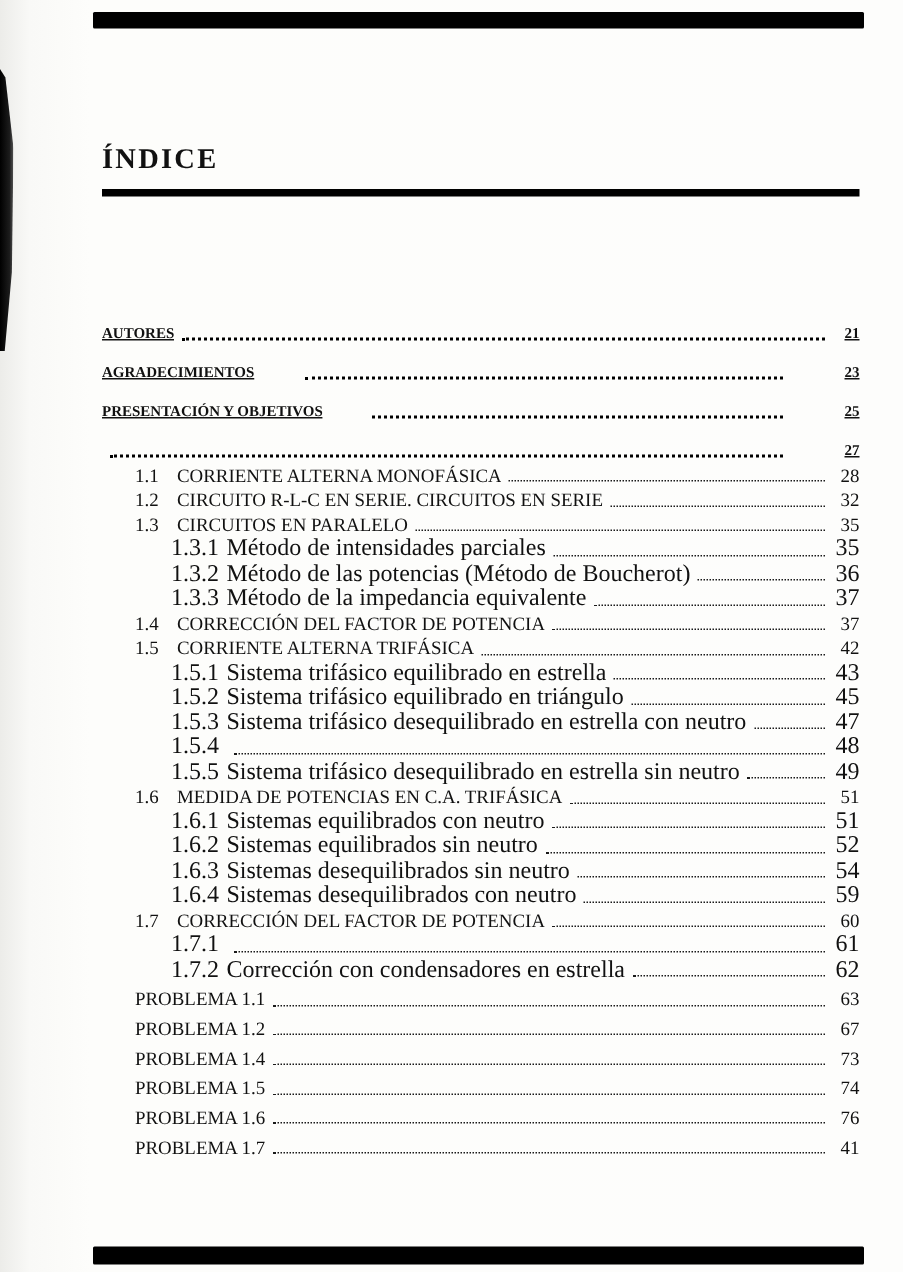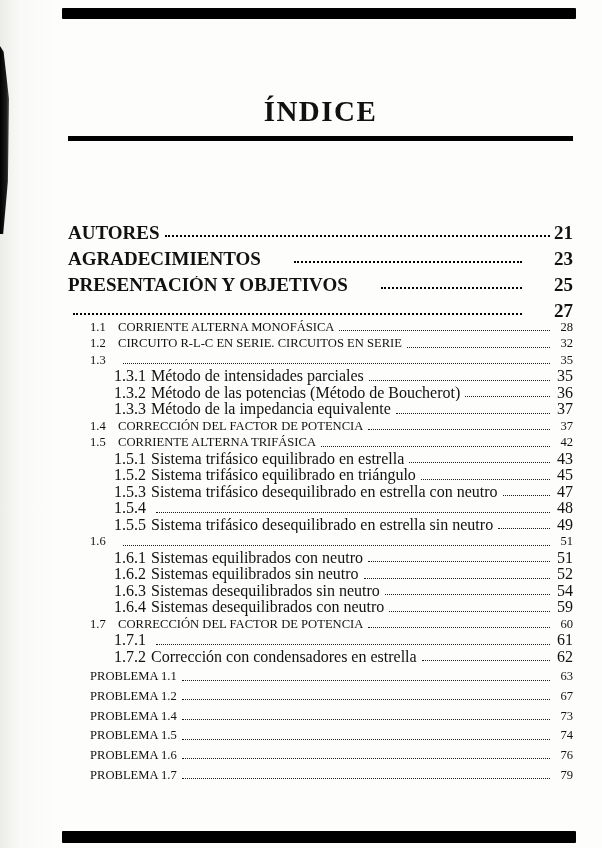--- a/index.html
+++ b/index.html
@@ -18,35 +18,35 @@
   .bar { position:absolute; left:62px; width:514px; background:#000; border-radius:1px; }
   .bar.top { top:8px; height:11px; }
   .bar.bottom { top:831px; height:12px; }
   .spine {
     position:absolute; left:0; top:46px; width:9px; height:188px;
     background:linear-gradient(90deg,#000,#1c1c1c 70%,#555);
     clip-path:polygon(0 0, 40% 3%, 100% 28%, 88% 72%, 35% 100%, 0 100%);
   }
   .content { position:absolute; left:68px; right:29px; top:0; }
   h1.title {
-    margin-top:97px; text-align:center;
-    font-size:29px; font-weight:bold; letter-spacing:1.5px; line-height:1;
+    margin-top:97px; text-align:left;
+    font-size:19px; font-weight:bold; letter-spacing:1.5px; line-height:1;
   }
   .rule { margin-top:10px; height:4.5px; background:#000; }
   .toc { margin-top:83px; }
   .row { display:flex; align-items:flex-end; line-height:16.5px; font-size:12.6px; }
   .row .label { white-space:nowrap; overflow:hidden; }
   .row .num { flex:0 0 auto; }
   .row .leader {
     flex:1 1 auto; min-width:8px;
     border-bottom:1.5px dotted #1a1a1a;
     margin:0 3px 4px 5px;
   }
   .row .pg { flex:0 0 auto; min-width:20px; text-align:right; }
-  .lvl-front { font-weight:bold; font-size:19px; line-height:17px; }
+  .lvl-front { font-weight:bold; font-size:10px; line-height:17px;text-decoration:underline; }
   .lvl-front:not(:first-child) { margin-top:9px;gap:28px; }
   .lvl-front .leader { border-bottom:2px dotted #000; margin-bottom:3.5px; }
   .lvl-s1 { padding-left:22px; }
   .lvl-s1 .num { width:28px; }
   .lvl-s2 { padding-left:46px; font-size:16px; }
   .lvl-s2 .num { width:37px; }
   .lvl-p { padding-left:22px; margin-top:3.2px; }
 </style>
 </head>
 <body>
@@ -94,20 +94,21 @@
 
   <div class="row lvl-s1">
     <span class="num">1.2</span>
     <span class="label">CIRCUITO R-L-C EN SERIE. CIRCUITOS EN SERIE</span>
     <span class="leader"></span>
     <span class="pg">32</span>
   </div>
 
   <div class="row lvl-s1">
     <span class="num">1.3</span>
+    <span class="label">CIRCUITOS EN PARALELO</span>
     <span class="leader"></span>
     <span class="pg">35</span>
   </div>
 
   <div class="row lvl-s2">
     <span class="num">1.3.1</span>
     <span class="label">Método de intensidades parciales</span>
     <span class="leader"></span>
     <span class="pg">35</span>
   </div>
@@ -169,20 +170,21 @@
 
   <div class="row lvl-s2">
     <span class="num">1.5.5</span>
     <span class="label">Sistema trifásico desequilibrado en estrella sin neutro</span>
     <span class="leader"></span>
     <span class="pg">49</span>
   </div>
 
   <div class="row lvl-s1">
     <span class="num">1.6</span>
+    <span class="label">MEDIDA DE POTENCIAS EN C.A. TRIFÁSICA</span>
     <span class="leader"></span>
     <span class="pg">51</span>
   </div>
 
   <div class="row lvl-s2">
     <span class="num">1.6.1</span>
     <span class="label">Sistemas equilibrados con neutro</span>
     <span class="leader"></span>
     <span class="pg">51</span>
   </div>
@@ -261,18 +263,18 @@
 
     <span class="label">PROBLEMA 1.6</span>
     <span class="leader"></span>
     <span class="pg">76</span>
   </div>
 
   <div class="row lvl-p">
 
     <span class="label">PROBLEMA 1.7</span>
     <span class="leader"></span>
-    <span class="pg">79</span>
+    <span class="pg">41</span>
   </div>
 </div>
   </div>
   <div class="bar bottom"></div>
 </div>
 
 </body></html>

